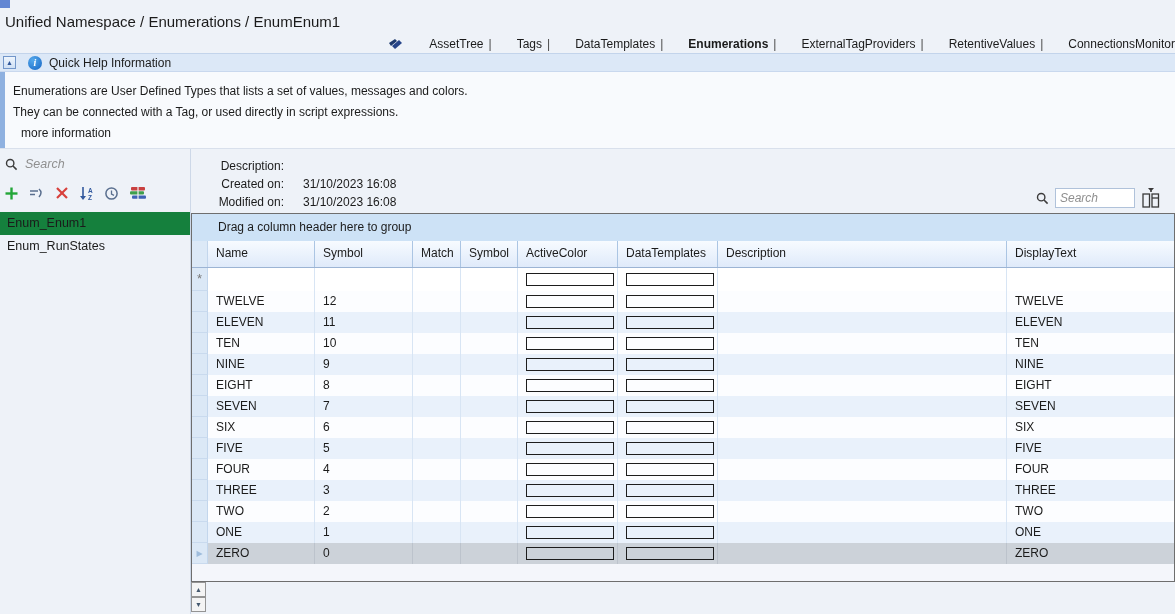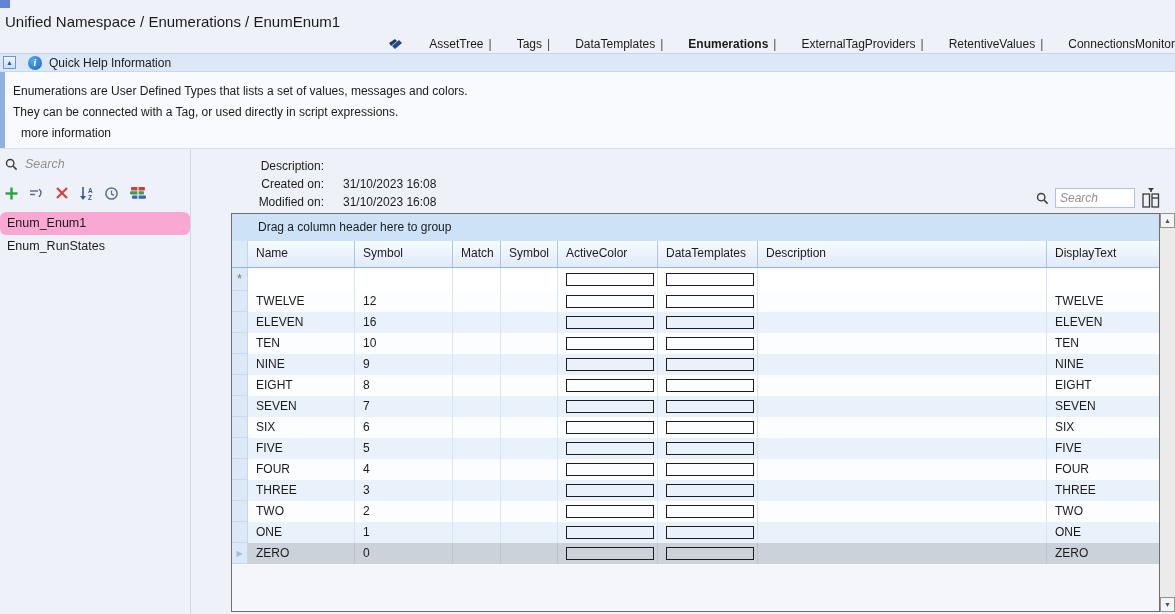--- a/index.html
+++ b/index.html
@@ -26,41 +26,41 @@
   .qh-info { width:14px; height:14px; border-radius:50%; margin-left:12px;
              background:radial-gradient(circle at 35% 30%, #55a9ec, #1565c4); color:#fff;
              display:flex; align-items:center; justify-content:center;
              font:italic bold 10px "Liberation Serif", serif; }
   .qh-title { margin-left:7px; }
   .help-panel { height:77px; background:#f8fafd; border-bottom:1px solid #d9e0ec; position:relative;
                 padding:9px 0 0 13px; line-height:21px; }
   .help-strip { position:absolute; left:0; top:0; bottom:0; width:5px; background:#8fb1e0; }
   .help-link { padding-left:8px; cursor:pointer; }
   
-  .content { display:flex; height:465px;gap:40px; }
+  .content { display:flex; height:465px; }
   .sidebar { width:191px; border-right:1px solid #cdd8e8; display:flex; flex-direction:column; }
   .sb-search { height:30px; display:flex; align-items:center; padding-left:5px; }
   .sb-search svg { margin-right:7px; }
   .sb-search input { border:none; outline:none; background:transparent; width:130px; font:12.5px "Liberation Sans",sans-serif; }
   input::placeholder { font-style:italic; color:#8f8f8f; }
   .sb-toolbar { height:28px; display:flex; align-items:center; padding-left:4px; gap:10px; }
   .sb-toolbar .tb-btn { display:inline-flex; cursor:pointer; }
   .sb-list { margin-top:5px; }
   .sb-item { height:23px; line-height:23px; padding-left:7px; font-size:12.5px; cursor:default; }
-  .sb-item.selected { background:#f9a8d4;border-radius:6px; }
+  .sb-item.selected { background:#15803d; }
   
   .main { flex:1; position:relative; }
   .details { padding:8px 0 0 8px; line-height:18px; }
   .det-row .lbl { display:inline-block; width:85px; text-align:right; }
   .det-row .val { margin-left:19px; }
   .tbl-search { position:absolute; top:38px; right:14px; display:flex; align-items:center; gap:6px; }
   .tbl-search input { width:80px; height:20px; border:1px solid #b0c2da; padding:0 4px;
                       font:12px "Liberation Sans",sans-serif; background:#fff; }
   
-  .grid-outer { position:absolute; left:0; top:64px; right:0; bottom:2px; display:flex; }
+  .grid-outer { position:absolute; left:0; top:64px; right:0; bottom:2px; display:flex;flex-direction:column; }
   .grid { flex:1; border:1px solid #6e6e6e; background:#f4f6fb; display:flex; flex-direction:column; overflow:hidden; }
   .group-band { height:27px; background:#cde2f6; line-height:27px; padding-left:26px; }
   .hdr-row { height:27px; display:flex; background:linear-gradient(#f7fbff,#dfeafa); border-bottom:1px solid #9cb4d4; }
   .hdr-cell { border-right:1px solid #abc5e3; padding-left:8px; line-height:25px; white-space:nowrap; overflow:hidden; }
   .gutter-head { width:16px; background:#dce9f7; border-right:1px solid #c3d6ec; }
   .rows { flex:1; }
   .grid-row { display:flex; background:#fcfdff; }
   .grid-row.alt { background:#e9f1fb; }
   .grid-row.selected { background:#ccd2d9; }
   .grid-row.new-row { height:23px; background:#ffffff; }
@@ -245,21 +245,21 @@
               </div>
               <div class="cell c-icolor" style="padding-left: 8px;">
                 <div class="colorbox" style="margin-left: 0px;"></div>
               </div>
               <div class="cell c-desc txt"></div>
               <div class="cell c-dtext txt">TWELVE</div>
             </div>
             <div class="grid-row alt">
               <div class="gutter-cell"></div>
               <div class="cell c-name txt">ELEVEN</div>
-              <div class="cell c-value txt">16</div>
+              <div class="cell c-value txt">11</div>
               <div class="cell c-match txt"></div>
               <div class="cell c-symbol txt"></div>
               <div class="cell c-acolor" style="padding-left: 8px;">
                 <div class="colorbox" style="margin-left: 0px;"></div>
               </div>
               <div class="cell c-icolor" style="padding-left: 8px;">
                 <div class="colorbox" style="margin-left: 0px;"></div>
               </div>
               <div class="cell c-desc txt"></div>
               <div class="cell c-dtext txt">ELEVEN</div>

